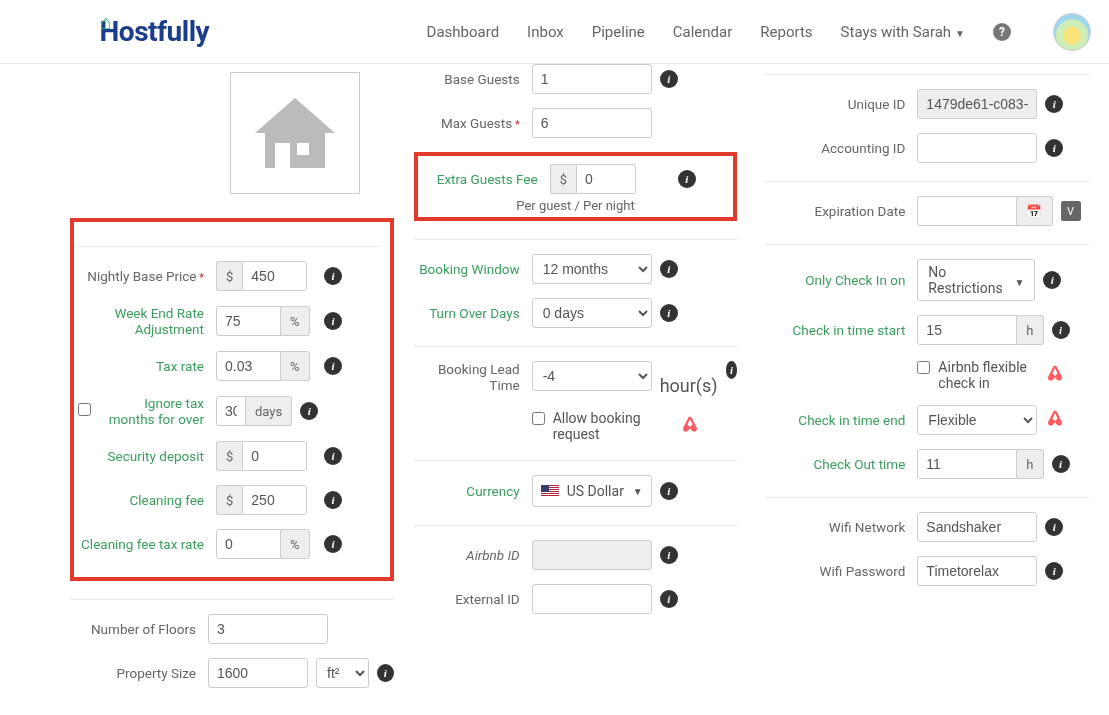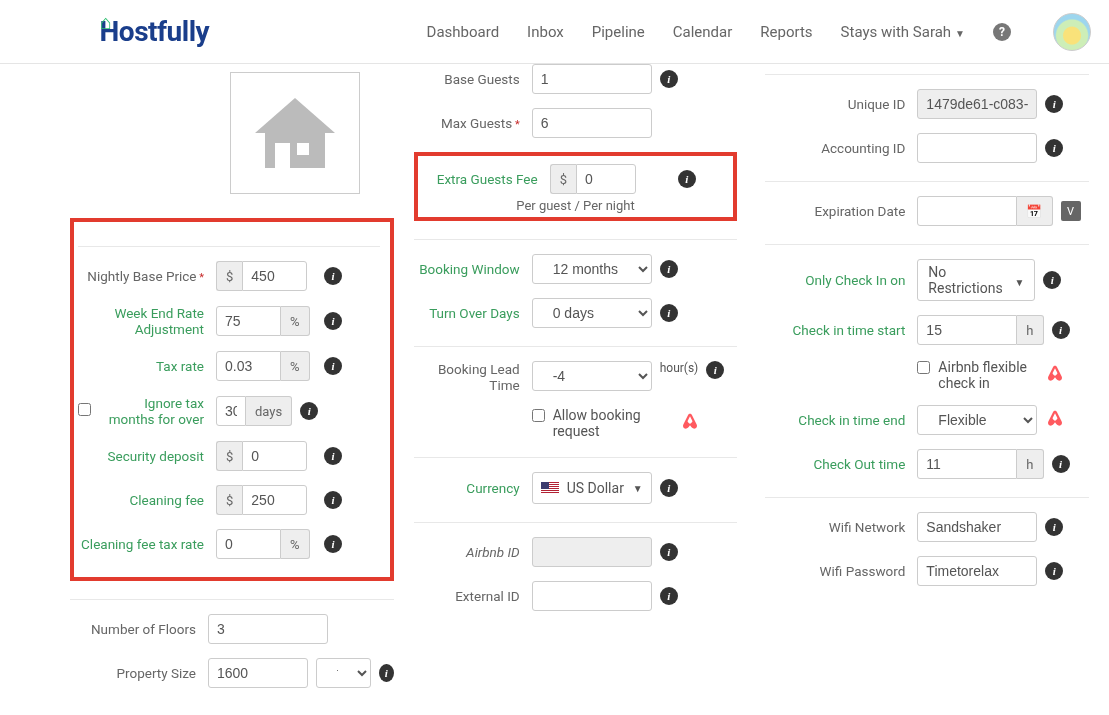--- a/index.html
+++ b/index.html
@@ -26,21 +26,21 @@
 .row .lbl.req::after { content:" *"; color:#c72c2c; font-size:11px;}
 .row .lbl.green { color:#3a9d5d; }
 .input-group { display:flex; }
 .addon { border:1px solid #ccc; background:#eee; color:#666; font-size:13px; padding:5px 9px; display:flex; align-items:center; }
 .addon.left { border-right:none; border-radius:3px 0 0 3px;}
 .addon.right { border-left:none; border-radius:0 3px 3px 0;}
 input[type=text] { border:1px solid #ccc; padding:5px 8px; font-size:14px; color:#555; height:30px; border-radius:3px;}
 .input-group input[type=text]{ border-radius:0; }
 .input-group .addon.left + input[type=text]{ border-radius:0 3px 3px 0;}
 .input-group input[type=text]:has(+ .addon.right){ border-radius:3px 0 0 3px;}
-select { border:1px solid #ccc; padding:4px 16px; font-size:14px; color:#555; height:30px; border-radius:3px; background:#fff;}
+select { border:1px solid #ccc; padding:4px 6px; font-size:14px; color:#555; height:30px; border-radius:3px; background:#fff;}
 .disabled-input { background:#eee; }
 .info { width:18px; height:18px; border-radius:50%; background:#333; color:#fff; font-size:11px; font-weight:bold; display:flex; align-items:center; justify-content:center; font-style:italic; font-family:Georgia,serif;}
 .col2-inner { padding-top:0;}
 .red-box2 { border:4px solid #e23b2e; margin-top:4px; padding:8px 6px 4px 6px; }
 .sub-note { font-size:13px; color:#666; text-align:center; margin-top:4px;}
 .hr { border-top:1px solid #e8e8e8; margin:18px 0 14px 0;}
 .checkbox-row { display:flex; align-items:flex-start; gap:8px; }
 .checkbox-row input[type=checkbox]{ margin-top:2px;}
 .currency-btn { width:120px; height:32px; border:1px solid #ccc; border-radius:3px; display:flex; align-items:center; gap:8px; padding:0 8px; font-size:14px; color:#555; position:relative;}
 .flag { width:18px; height:12px; background:linear-gradient(to bottom,#b22234 0 8%,#fff 8% 16%,#b22234 16% 24%,#fff 24% 32%,#b22234 32% 40%,#fff 40% 48%,#b22234 48% 56%,#fff 56% 64%,#b22234 64% 72%,#fff 72% 80%,#b22234 80% 88%,#fff 88% 100%); position:relative;}
@@ -193,21 +193,21 @@
     </div>
     <div class="row">
       <span class="lbl green" style="flex:0 0 110px;">Turn Over Days</span>
       <select class="w120"><option>0 days</option></select>
       <div class="info">i</div>
     </div>
     <div class="hr"></div>
     <div class="row" style="align-items:flex-start;">
       <span class="lbl" style="flex:0 0 110px;">Booking Lead Time</span>
       <select class="w65"><option>-4</option></select>
-      <span style="font-size:12px;">hour(s)</span>
+      <span style="font-size:18px;margin-top:14px;">hour(s)</span>
       <div class="info">i</div>
     </div>
     <div class="row">
       <span class="lbl" style="flex:0 0 110px;">&nbsp;</span>
       <div class="checkbox-row" style="width:140px;">
         <input type="checkbox" style="">
         <span>Allow booking request</span>
       </div>
       <span class="airbnb-icon"><svg viewBox="0 0 24 24">
             <path fill="#ff5a5f" d="M12 2c-1 0-1.8.6-2.3 1.5L4 15c-1 2 0 5 3 5 2 0 3-1.5 5-4 2 2.5 3 4 5 4 3 0 4-3 3-5L14.3 3.5C13.8 2.6 13 2 12 2zm0 3l3 6c-1 1.5-2 3-3 3s-2-1.5-3-3l3-6z"></path>

